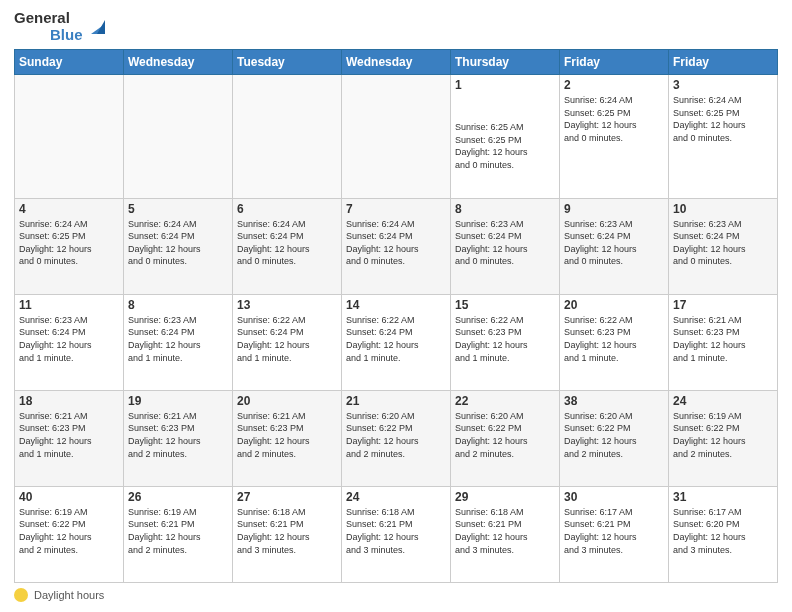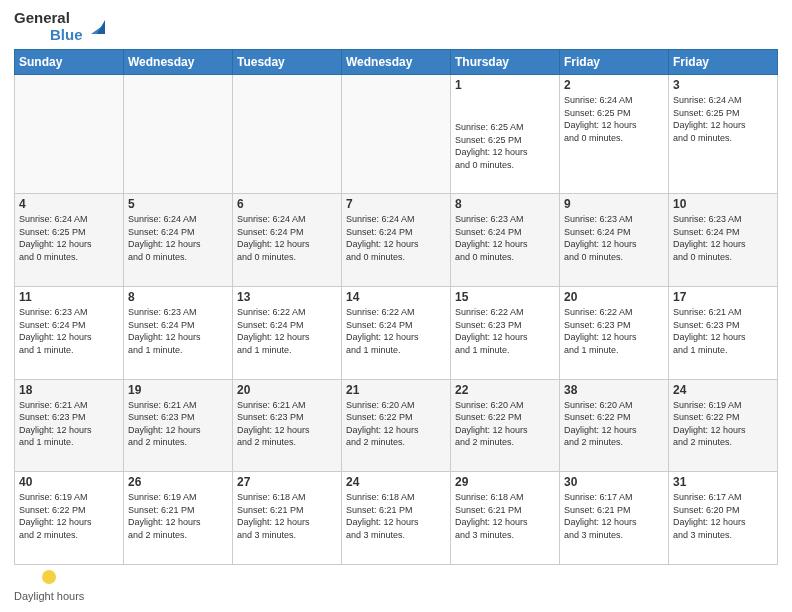--- a/index.html
+++ b/index.html
@@ -109,21 +109,20 @@
       display: flex;
       align-items: center;
       margin-top: 5px;
       font-size: 11px;
       color: #555;
     }
     .footer-legend {
       display: flex;
       align-items: center;
       gap: 6px;
-      flex-direction: column;
     }
     .legend-sun {
       width: 14px;
       height: 14px;
       background: #f5d040;
       border-radius: 50%;
       display: inline-block;
     }
   </style>
 </head>

